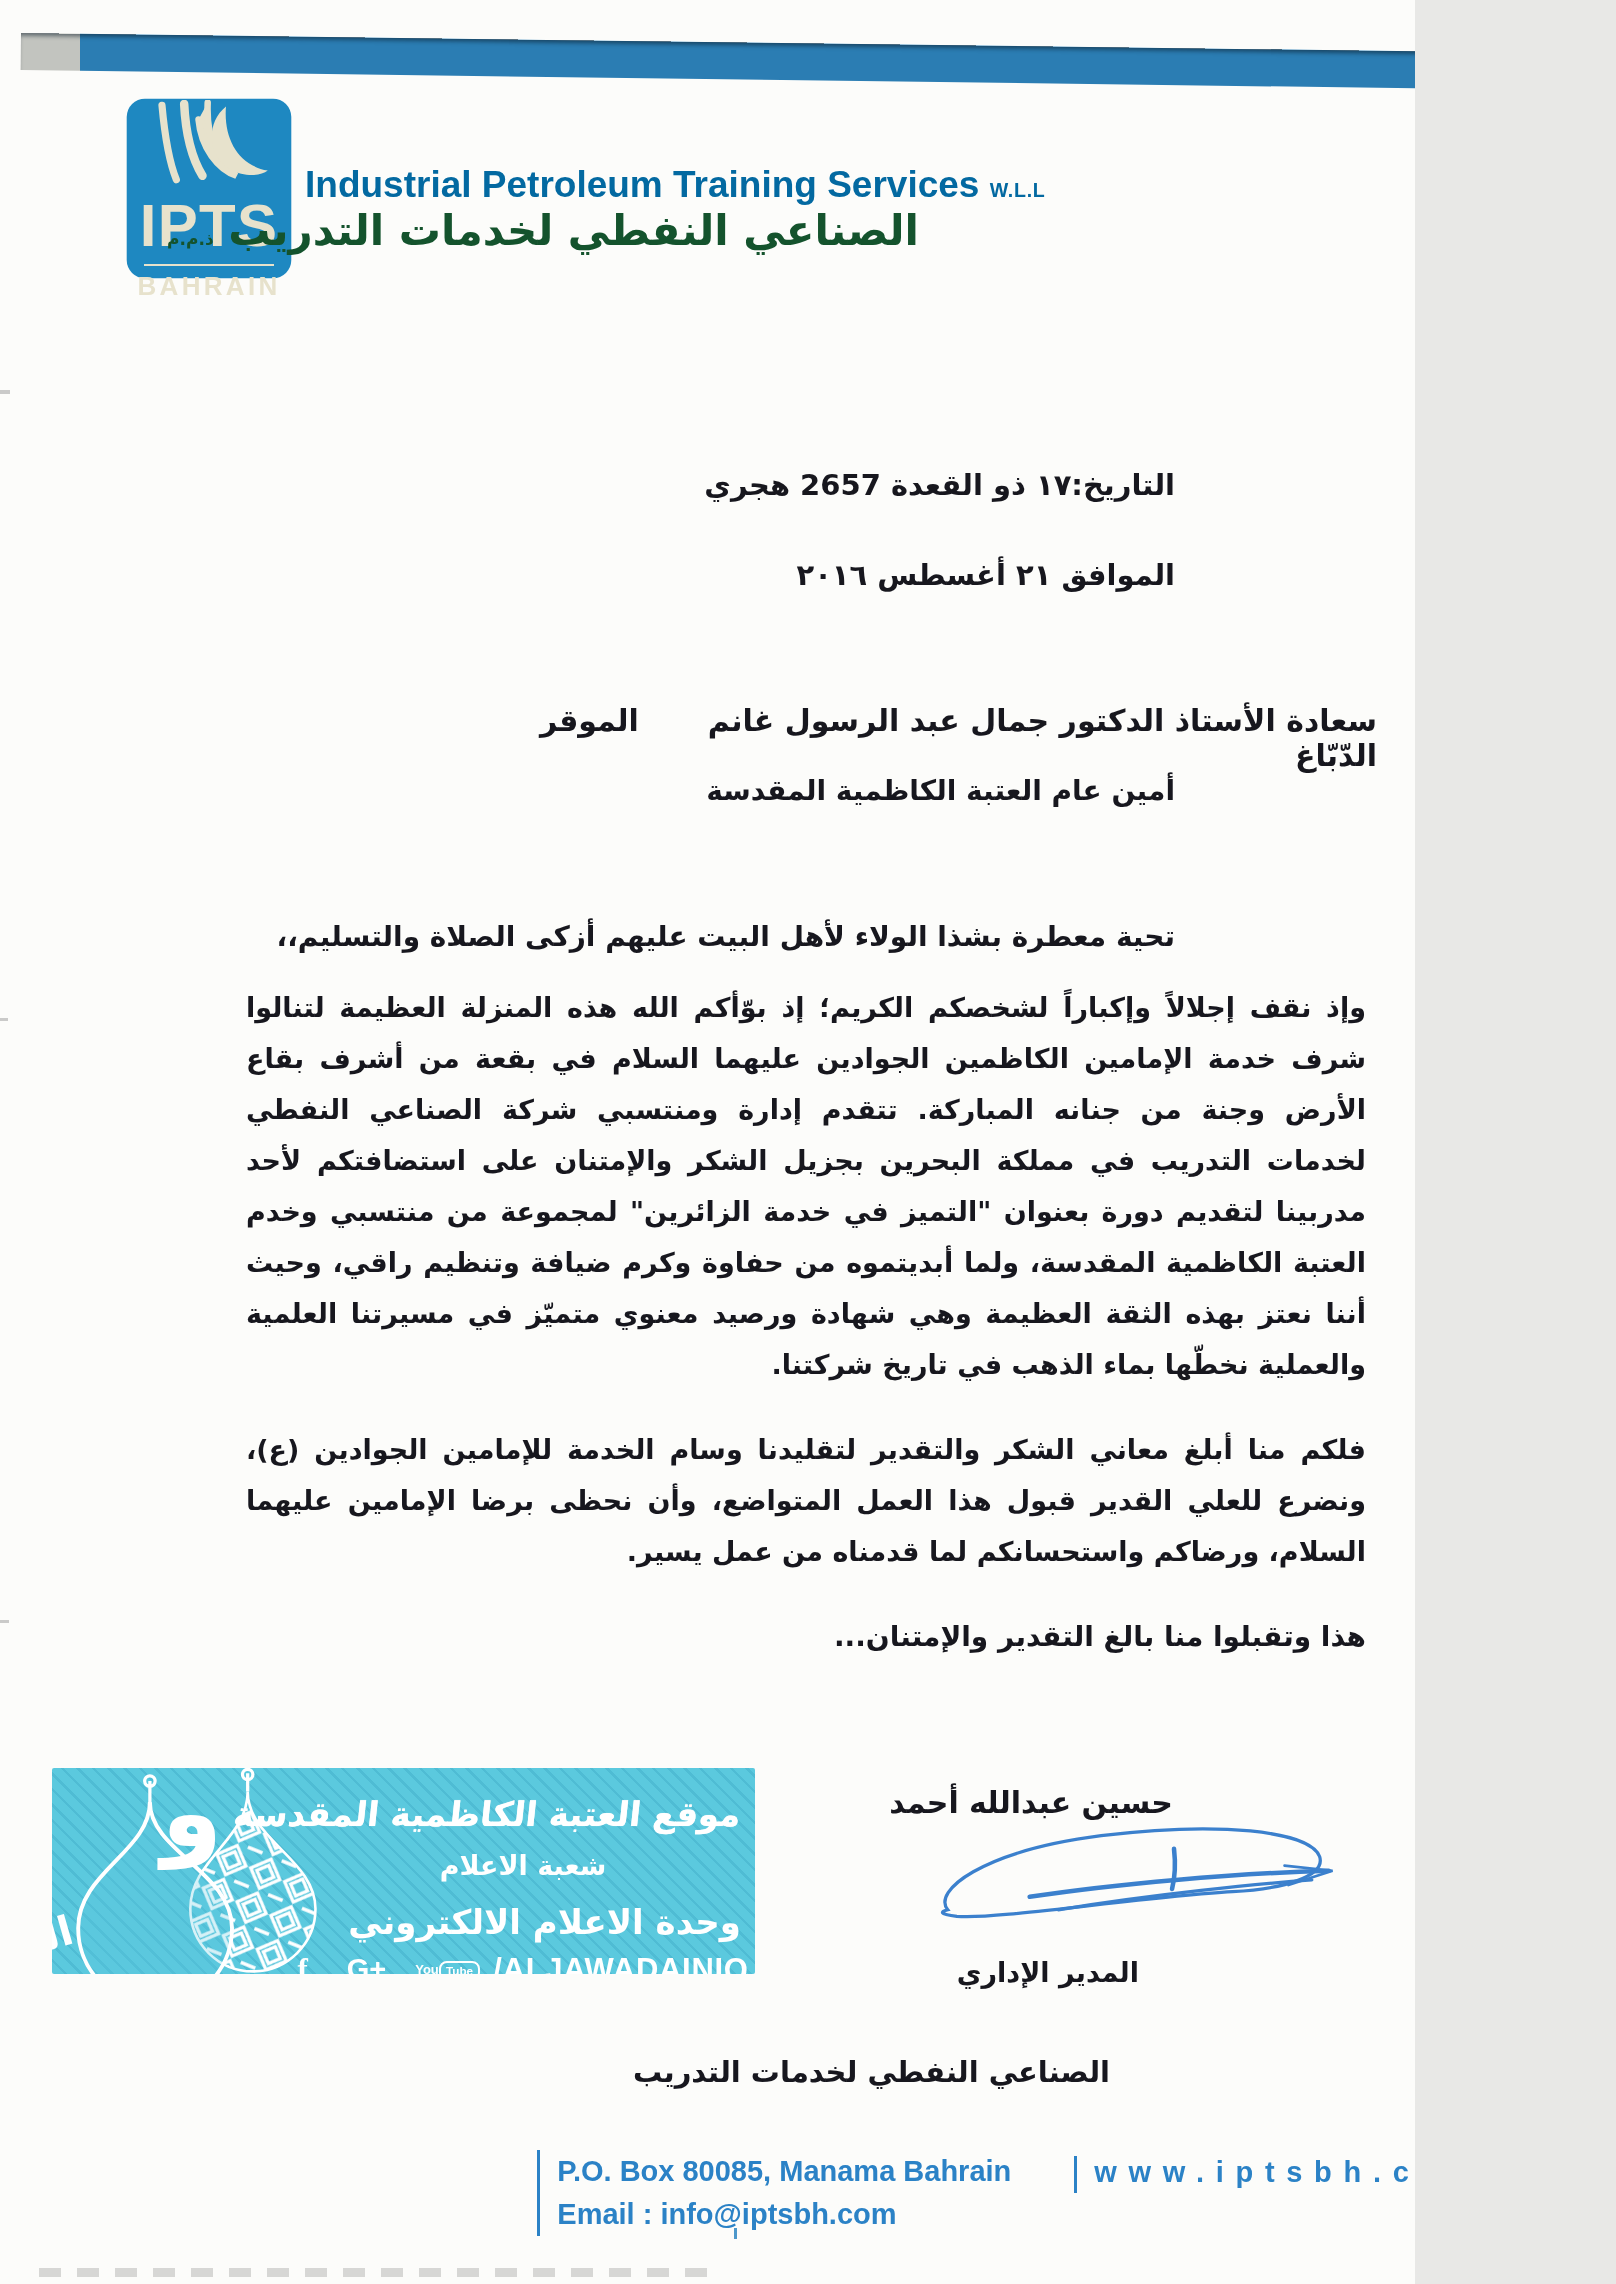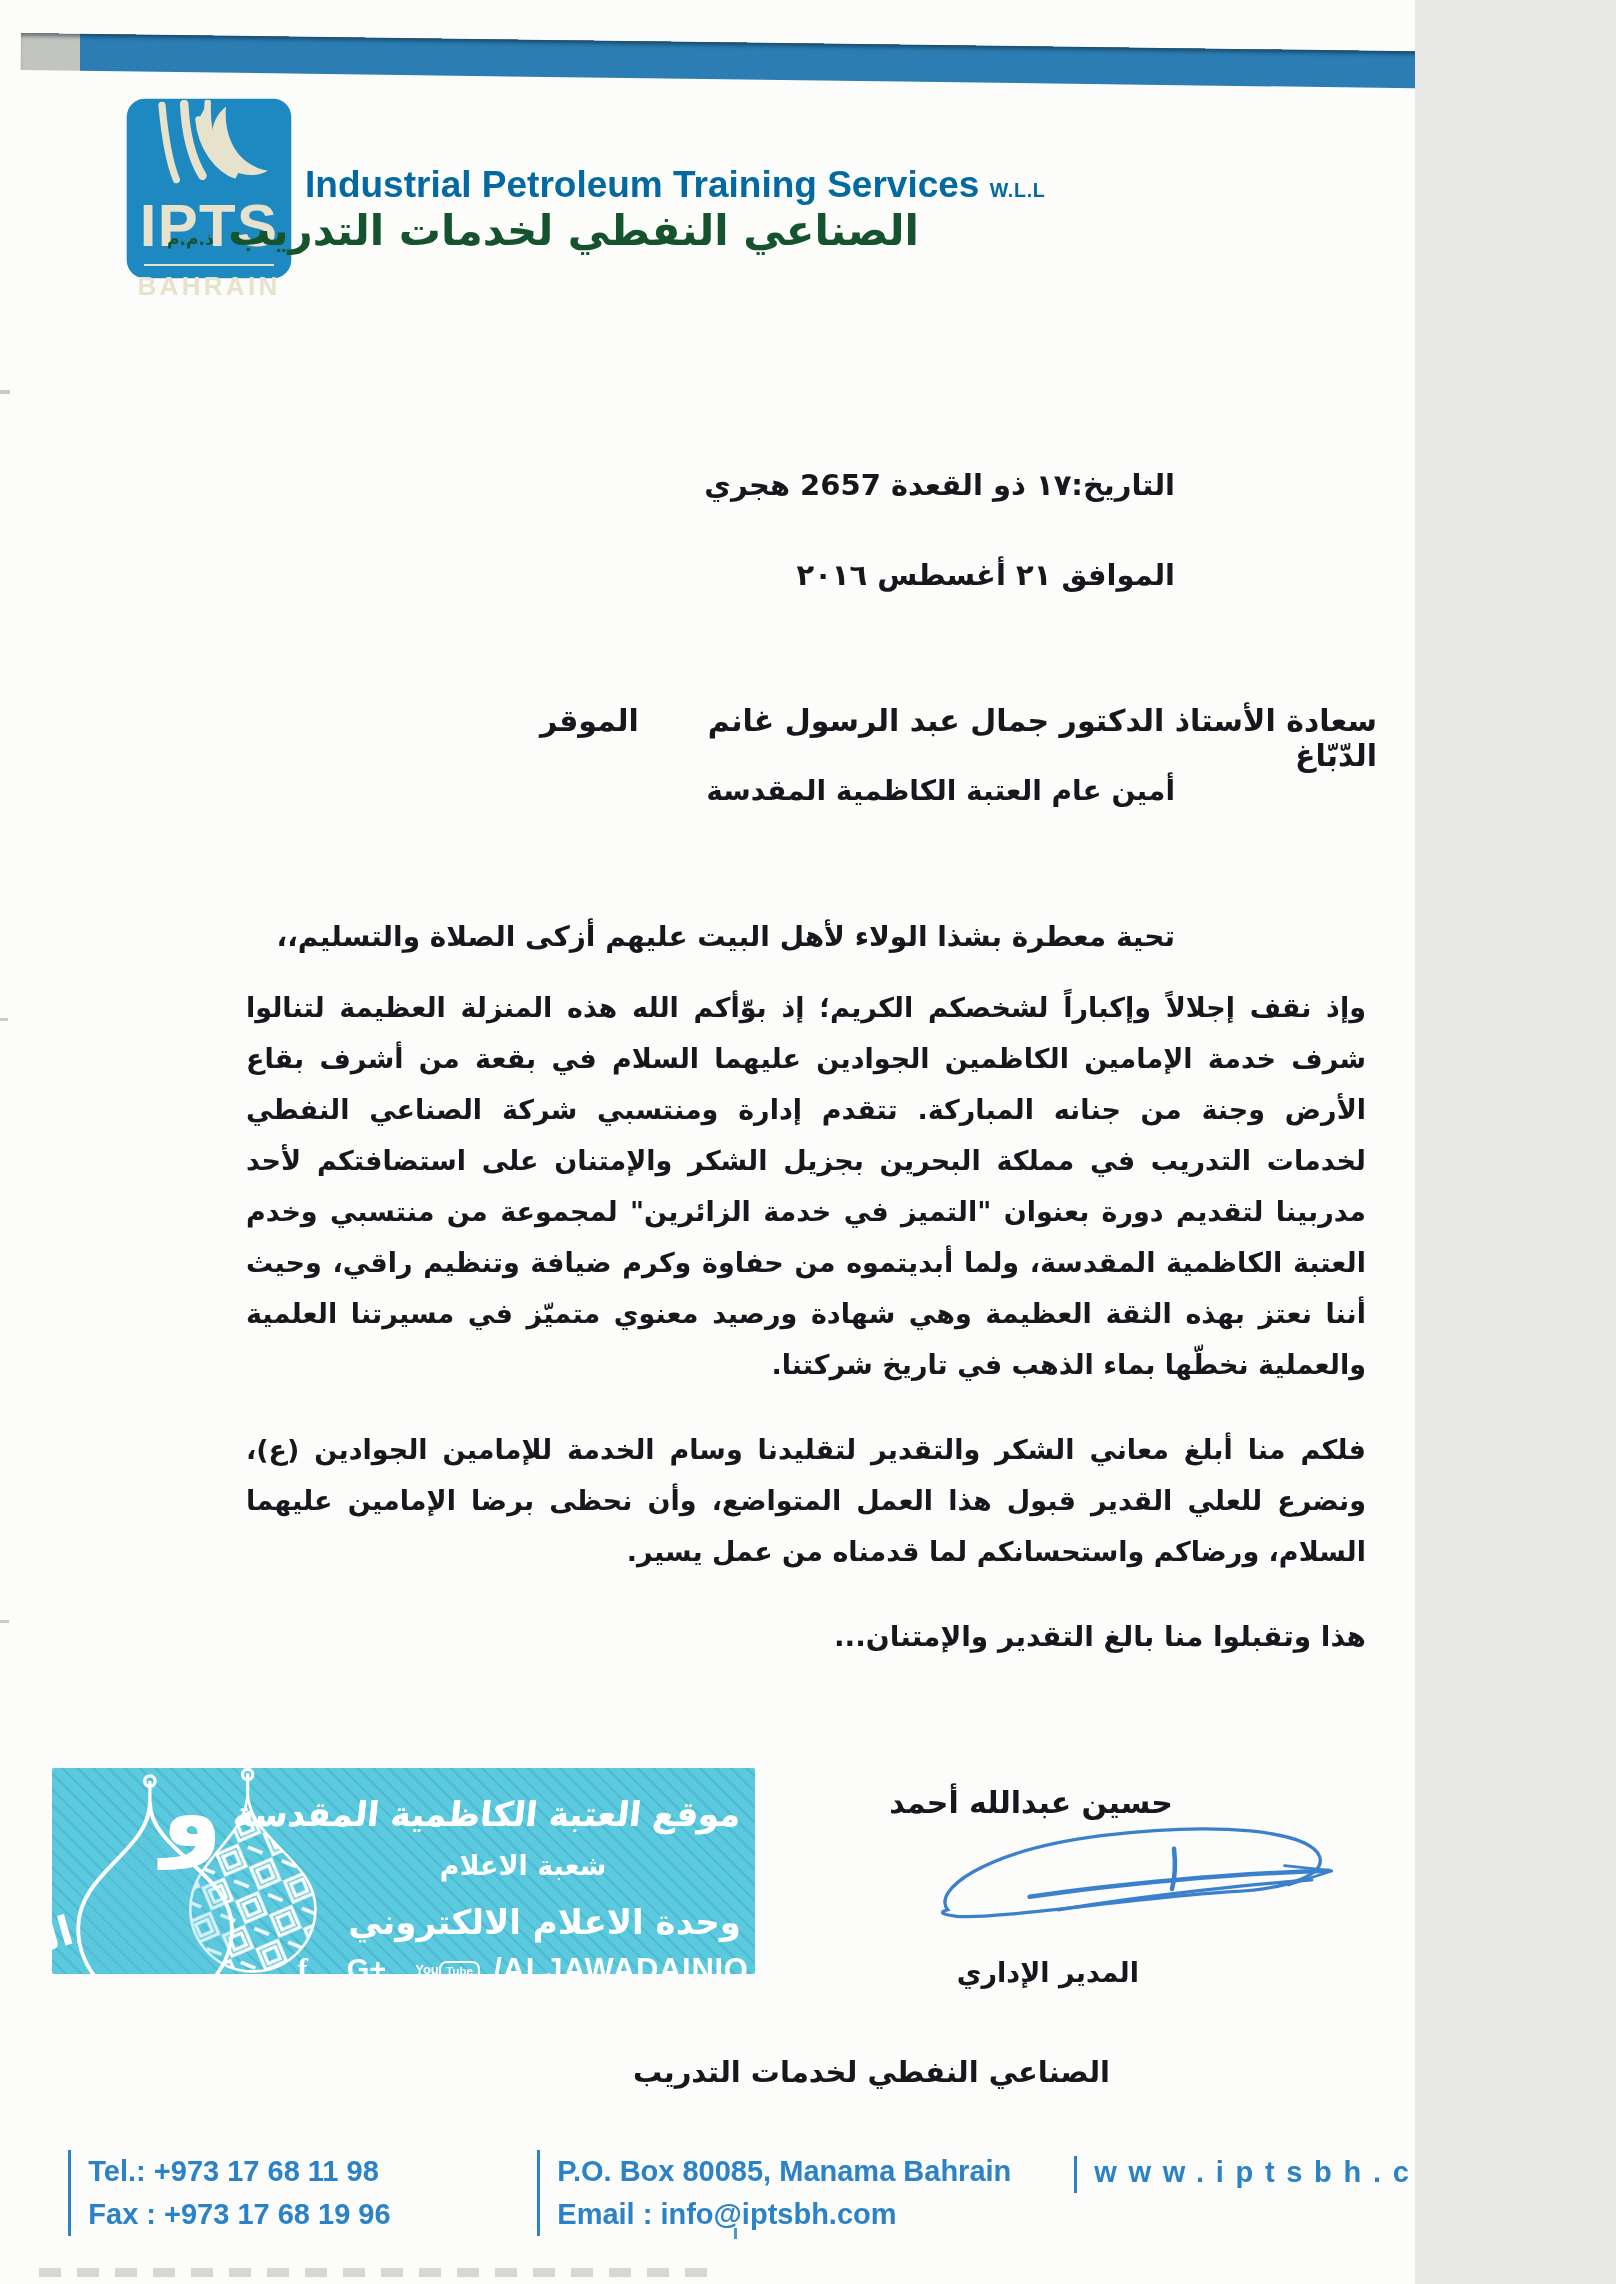--- a/index.html
+++ b/index.html
@@ -173,27 +173,20 @@
         <span class="gplus">G+</span>
         <span class="yt">
           <span class="yt-top">You</span>
           <span class="yt-pill">Tube</span>
         </span>
         <span class="handle">/ALJAWADAINIQ</span>
       </div>
     </div>
   </div>
 
-  <div class="fcol" style="left:68px;top:2150px;">
-    <span class="fbar tall"></span>
-    <div class="flines">
-      <div>Tel.:  +973  17 68 11  98</div>
-      <div>Fax : +973  17 68 19 96</div>
-    </div>
-  </div>
   <div class="fcol" style="left:537px;top:2150px;">
     <span class="fbar tall"></span>
     <div class="flines">
       <div>P.O. Box 80085, Manama Bahrain</div>
       <div>Email : info@iptsbh.com</div>
     </div>
   </div>
   <div class="fcol" style="left:1074px;top:2156px;">
     <span class="fbar short"></span>
     <div class="website">www.iptsbh.com</div>

